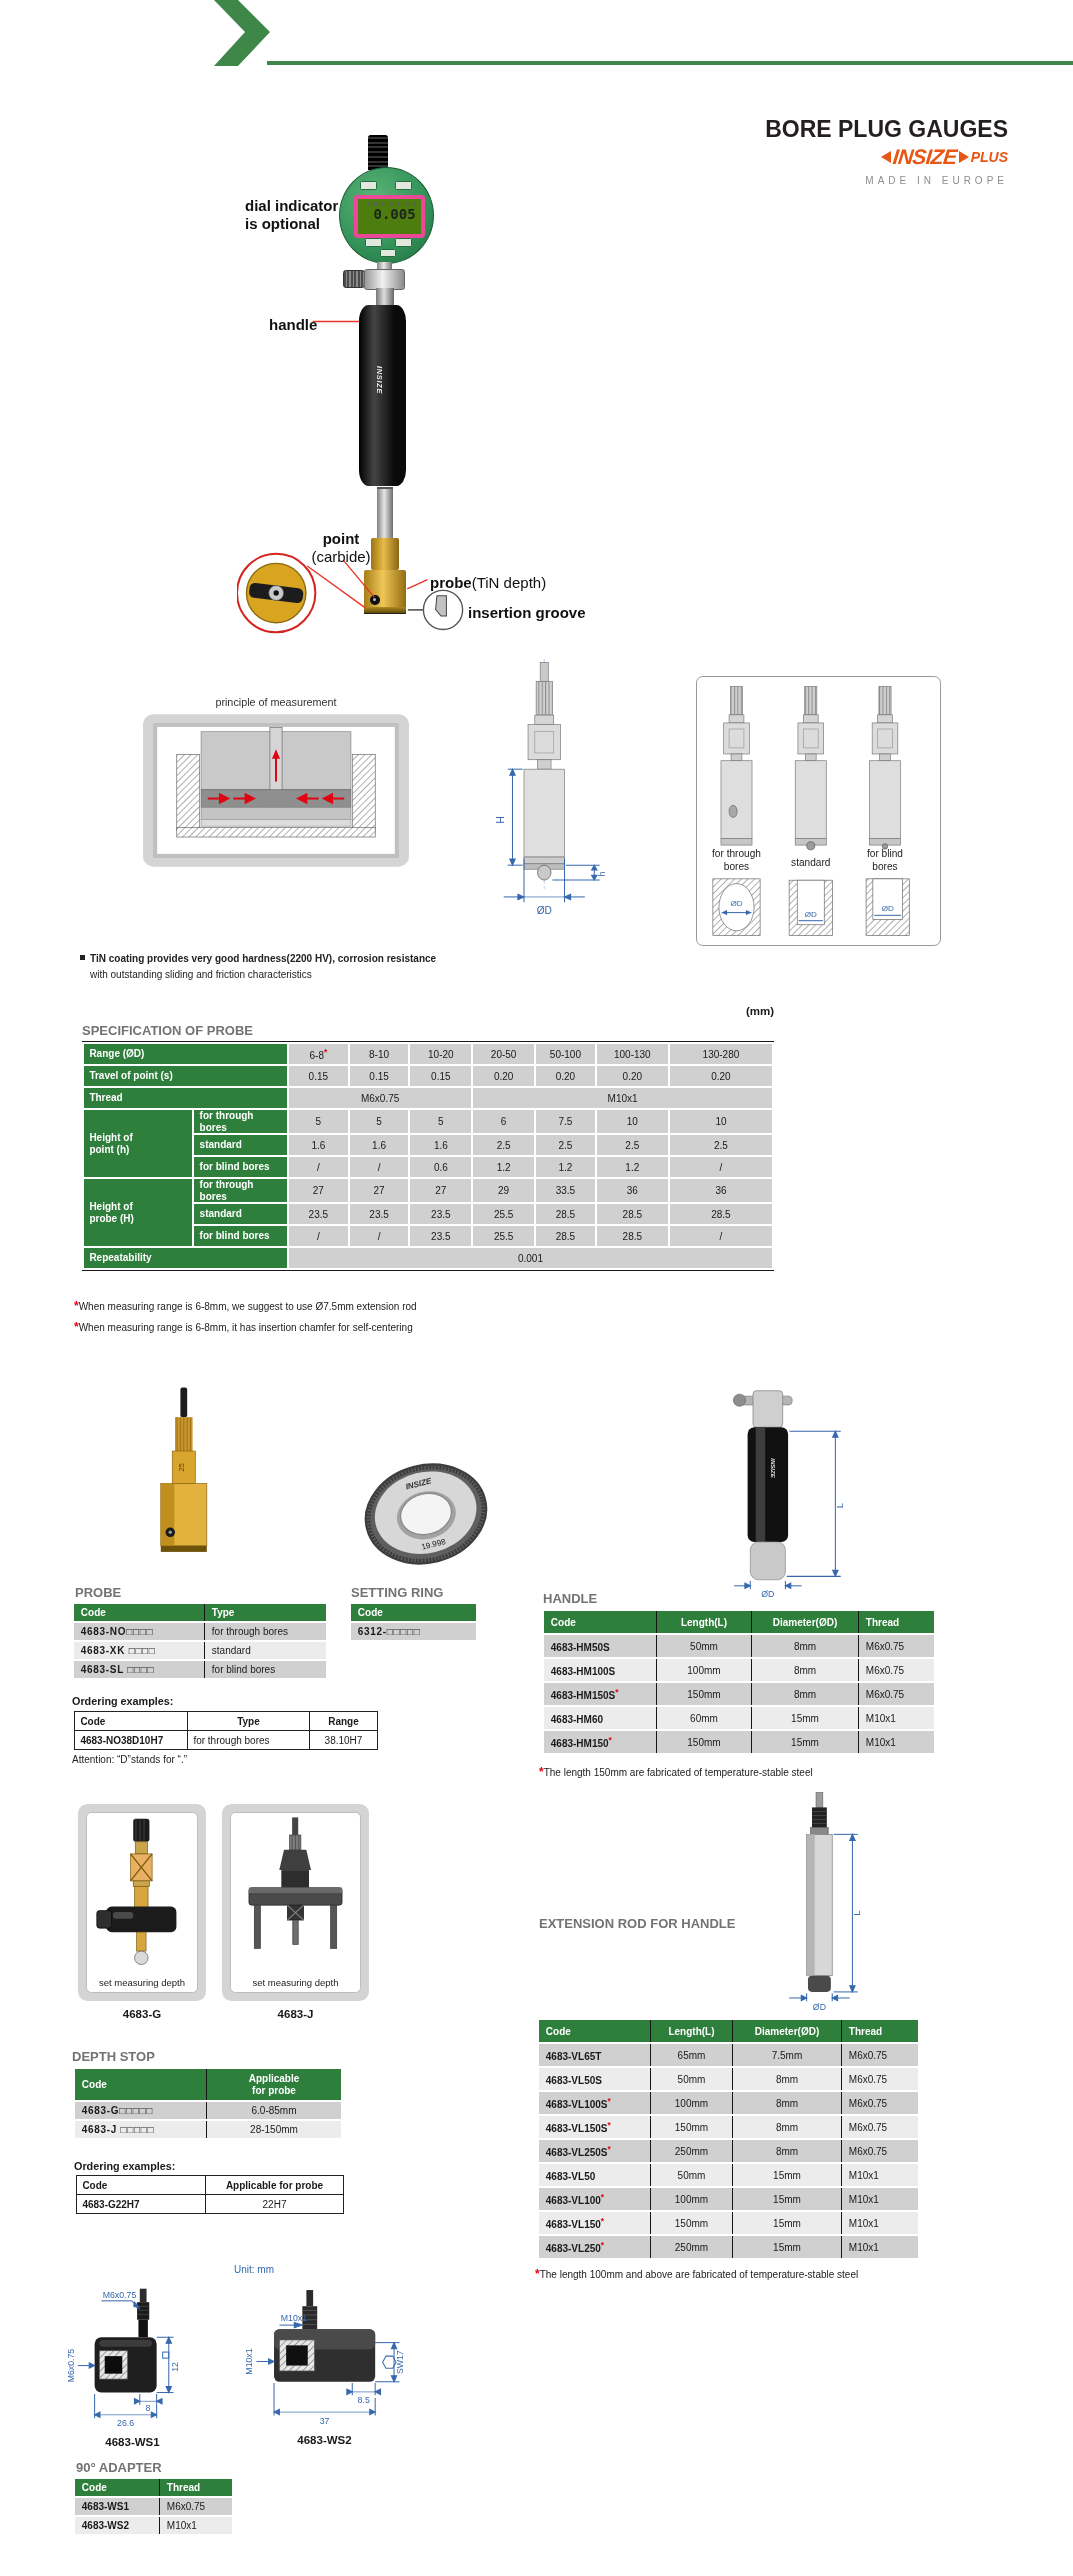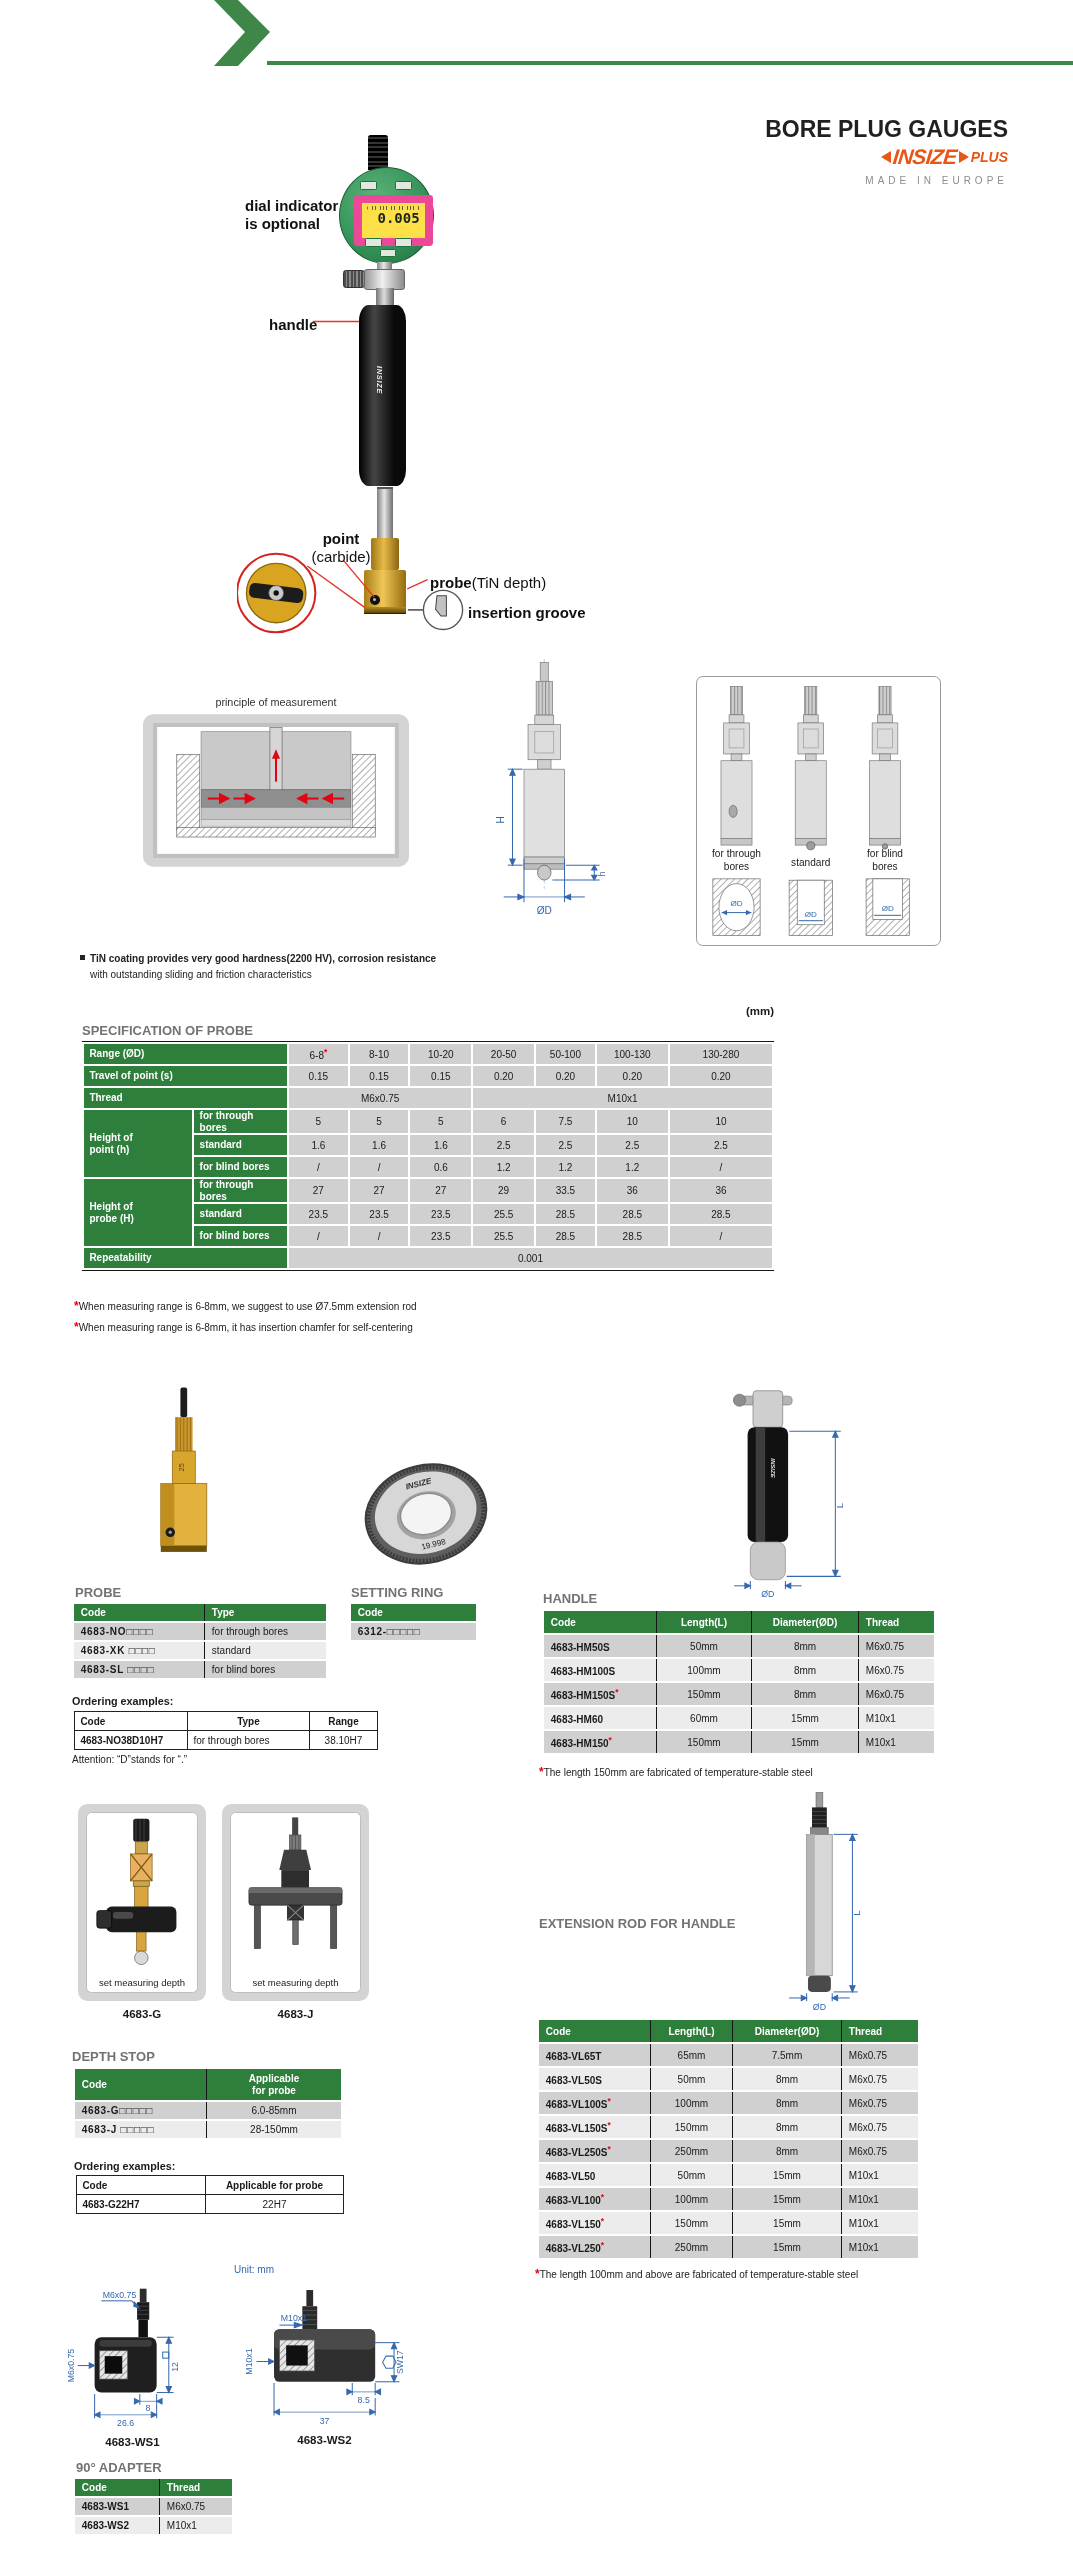--- a/index.html
+++ b/index.html
@@ -62,21 +62,21 @@
     <span style="color:#e95513;font-size:21px;font-weight:700;font-style:italic;letter-spacing:-0.7px;transform:skewX(-6deg);">INSIZE</span>
     <span style="width:0;height:0;border-top:6.8px solid transparent;border-bottom:6.8px solid transparent;border-left:10px solid #e95513;"></span>
     <span style="color:#e95513;font-size:14px;font-weight:700;font-style:italic;">PLUS</span>
   </div>
   <div class="abs" style="left:811px;top:175px;width:197px;text-align:right;font-size:10px;color:#8d8d8d;letter-spacing:4px;">MADE IN EUROPE</div>
 
   <div class="abs" style="left:368px;top:135px;width:20px;height:35px;border-radius:2.7px 2.7px 0 0;
        background:repeating-linear-gradient(0deg,#000 0 2.7px,#333 2.7px 4.7px);"></div>
   <div class="abs" style="left:339px;top:167px;width:93px;height:95px;border-radius:50%;
        background:radial-gradient(circle at 38% 32%,#5cb377,#34945a 55%,#1f6e3e);border:1.4px solid #1c5a33;"></div>
-  <div class="abs" style="left:354px;top:195px;width:63px;height:35px;border-radius:3.4px;background:#fde047;border:8px solid #ec4899;">
+  <div class="abs" style="left:354px;top:195px;width:63px;height:35px;border-radius:3.4px;background:#4d7c0f;border:4px solid #ec4899;">
     <div style="margin:3.4px 5.4px 0 5.4px;height:4px;background:repeating-linear-gradient(90deg,#55604f 0 0.7px,transparent 0.7px 2.7px);border-radius:2px;"></div>
     <div style="text-align:right;padding-right:5.4px;font-family:'DejaVu Sans Mono',monospace;font-size:14px;font-weight:700;color:#1c241c;">0.005</div>
   </div>
   <div class="abs" style="left:360px;top:181px;width:15px;height:6.8px;background:#e3e8de;border:0.7px solid #1f6e3e;border-radius:1.4px;"></div>
   <div class="abs" style="left:395px;top:181px;width:15px;height:6.8px;background:#e3e8de;border:0.7px solid #1f6e3e;border-radius:1.4px;"></div>
   <div class="abs" style="left:365px;top:238px;width:15px;height:6.8px;background:#e3e8de;border:0.7px solid #1f6e3e;border-radius:1.4px;"></div>
   <div class="abs" style="left:395px;top:238px;width:15px;height:6.8px;background:#e3e8de;border:0.7px solid #1f6e3e;border-radius:1.4px;"></div>
   <div class="abs" style="left:380px;top:249px;width:13.5px;height:6px;background:#e3e8de;border:0.7px solid #1f6e3e;border-radius:1.4px;"></div>
   <div class="abs" style="left:377px;top:262px;width:15px;height:17px;background:linear-gradient(90deg,#888,#e8e8e8 45%,#777);"></div>
   <div class="abs" style="left:343px;top:270px;width:20px;height:16px;border-radius:2.7px;

